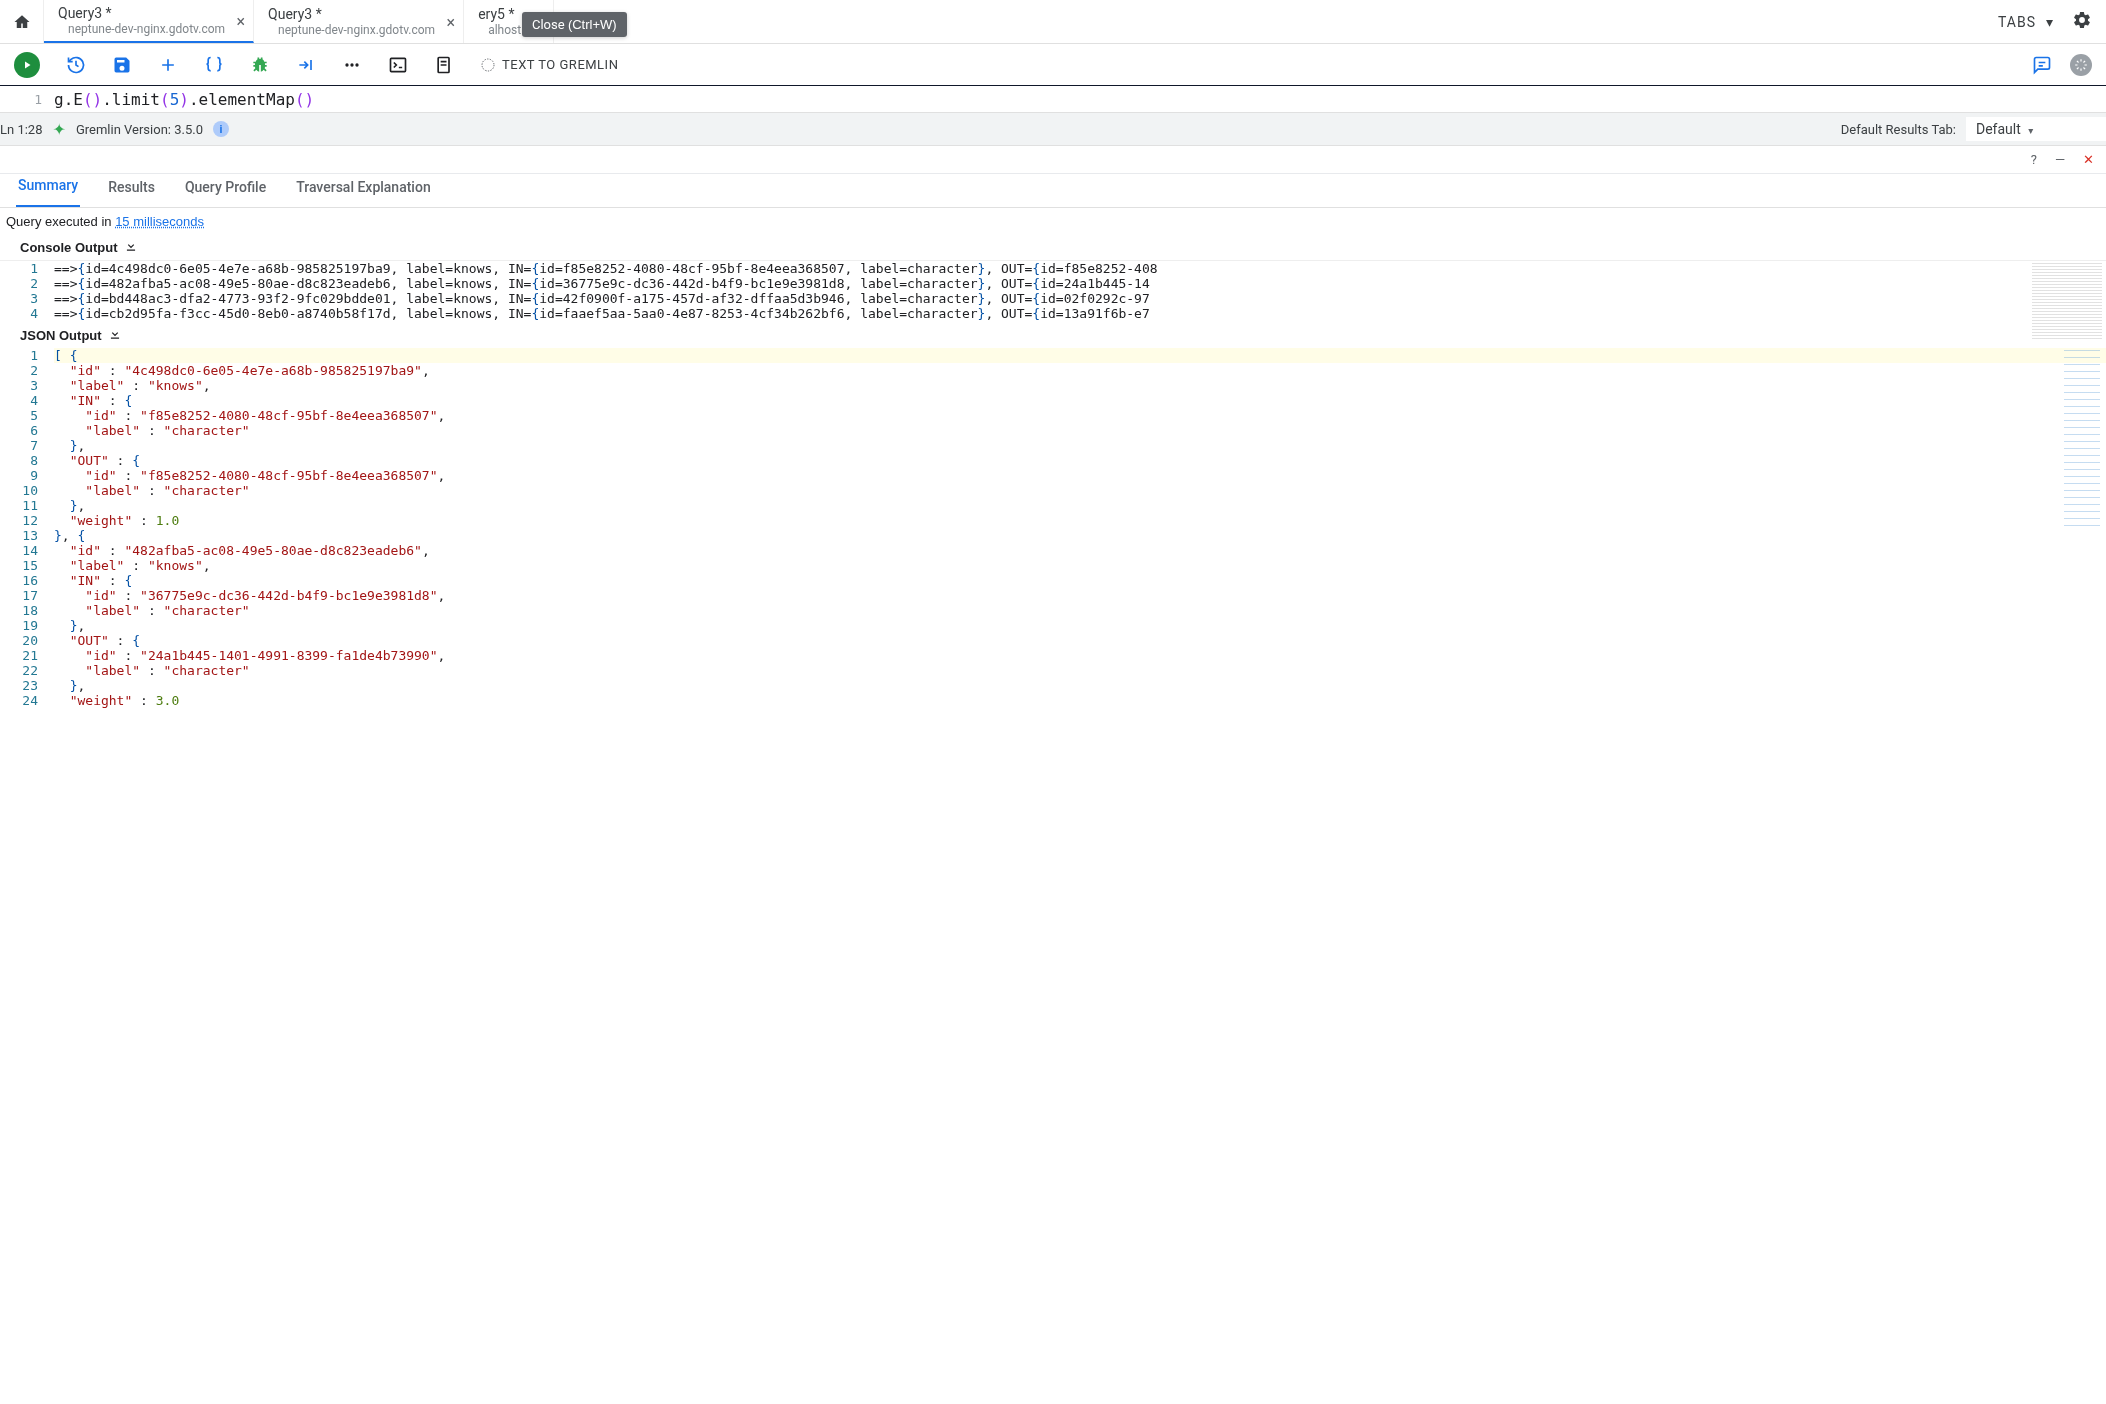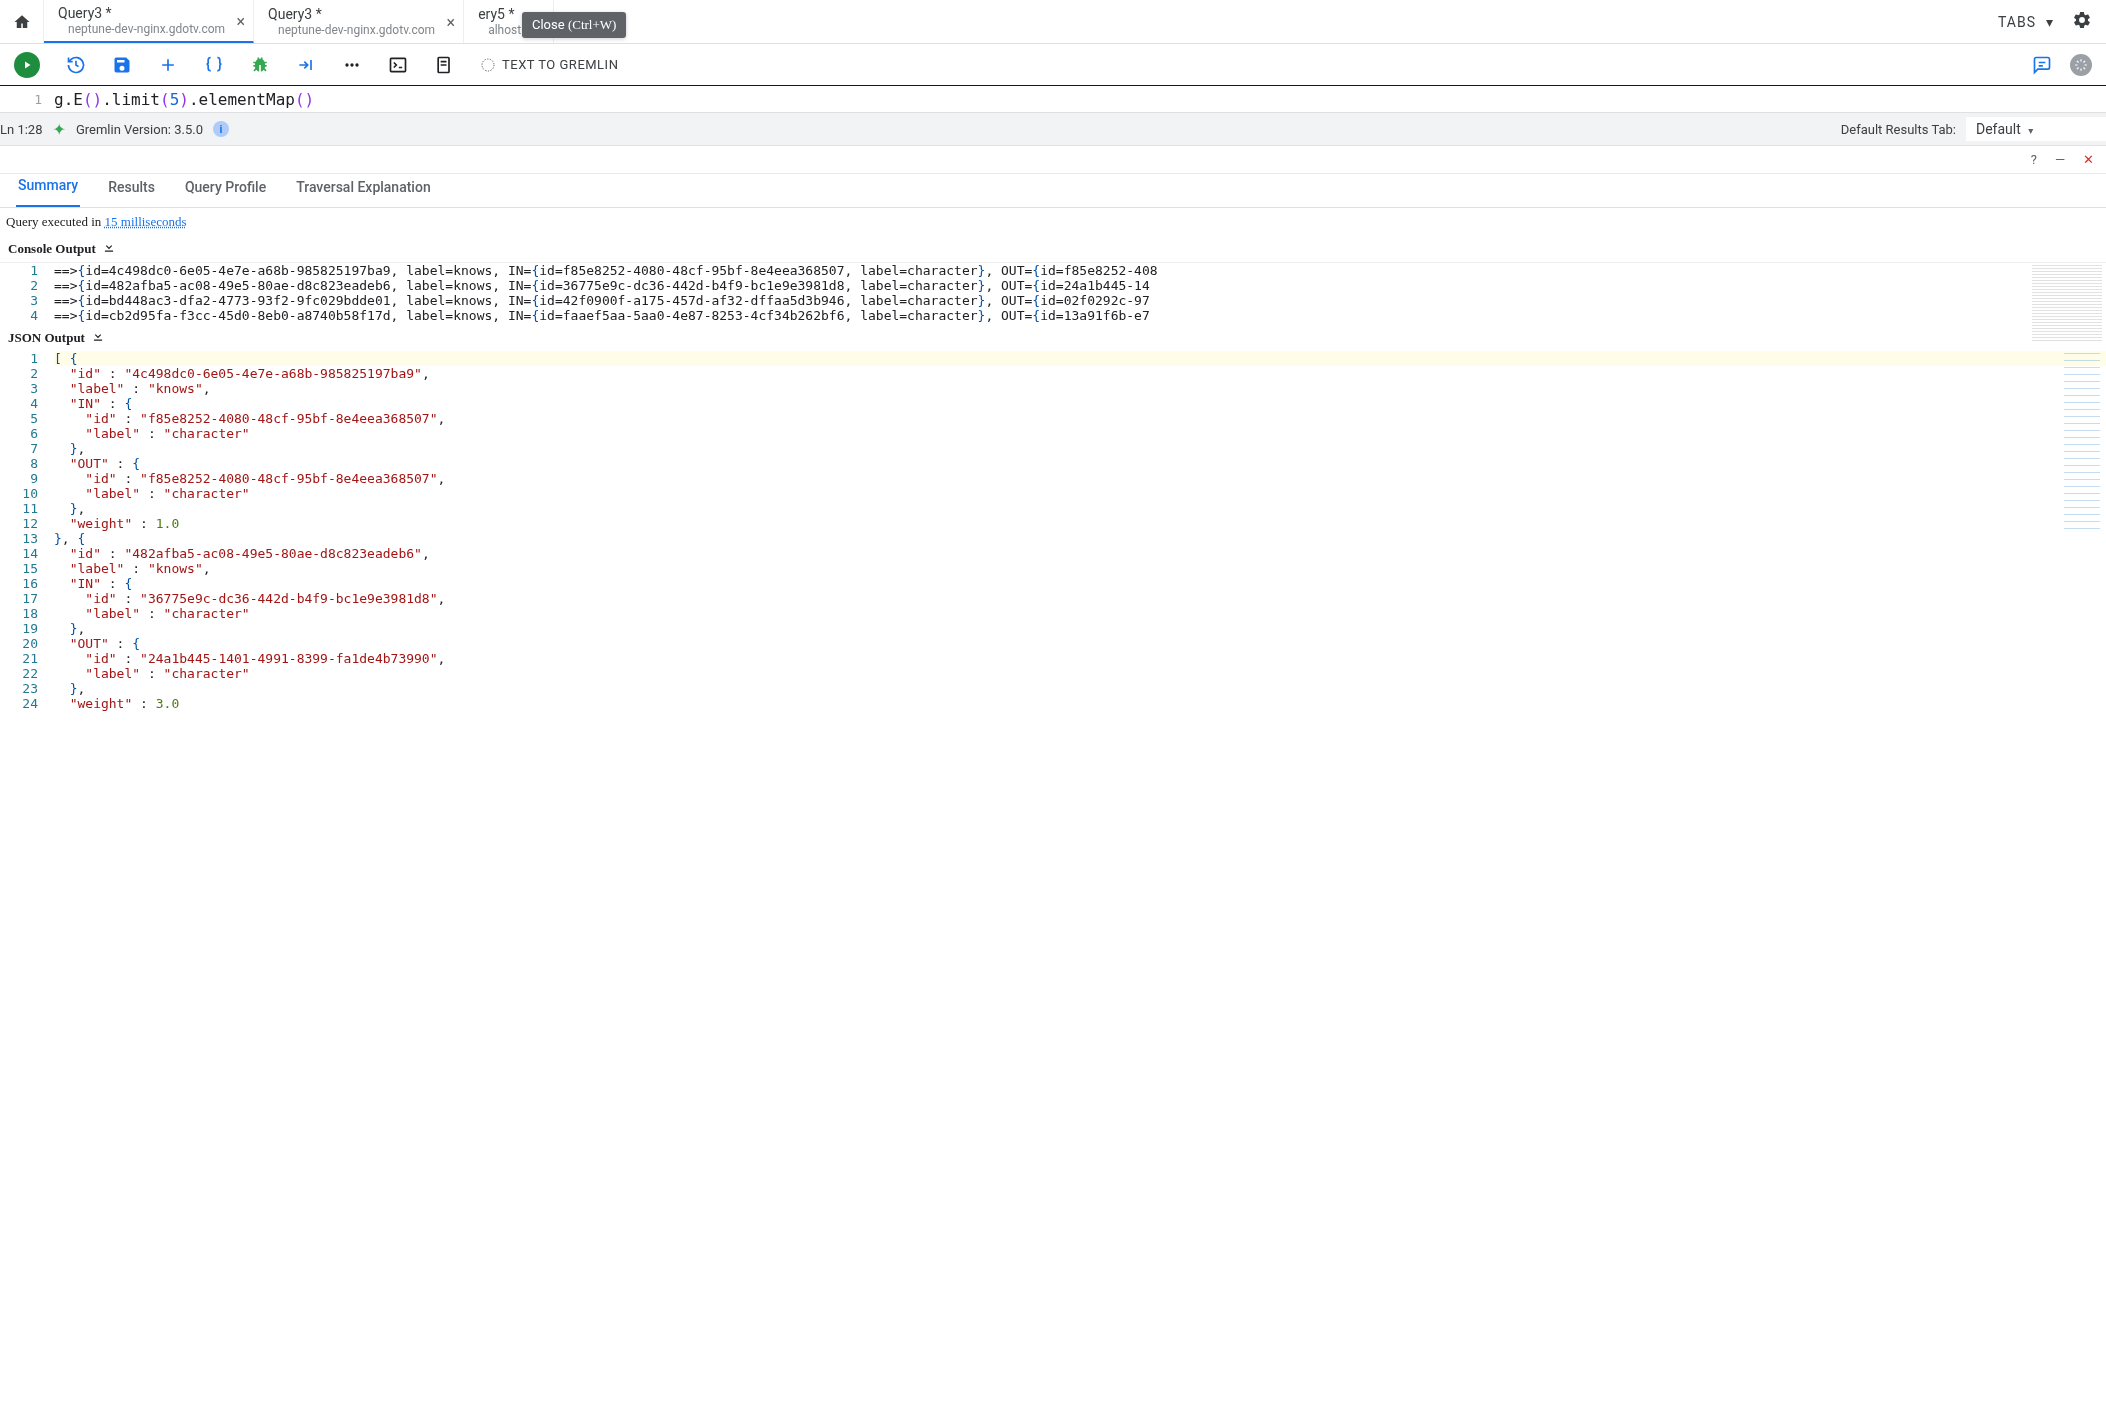--- a/index.html
+++ b/index.html
@@ -3,21 +3,21 @@
 <meta charset="utf-8">
 <style>
   * { box-sizing: border-box; margin: 0; padding: 0; }
   body {
     font-family: -apple-system, BlinkMacSystemFont, "Segoe UI", Roboto, sans-serif;
     font-size: 13px;
     color: #202124;
     background: #fff;
     overflow: hidden;
   }
-  .mono { font-family: Liberation Serif, serif; }
+  .mono { font-family: Liberation Sans, sans-serif; }
 
   
   .tabbar {
     display: flex;
     align-items: stretch;
     border-bottom: 1px solid #e0e0e0;
     height: 44px;
     background: #fff;
   }
   .home-btn {
@@ -146,21 +146,21 @@
   
   .rtabs{
     display:flex;gap:26px;padding:0 16px;border-bottom:1px solid #e0e0e0;height:34px;align-items:flex-end;
   }
   .rtab{padding:12px 2px;font-size:14px;color:#5f6368;cursor:pointer;font-weight:500}
   .rtab.active{color:#1a73e8;border-bottom:2px solid #1a73e8}
 
   
   .exec-line{padding:6px 6px 4px;font-size:13px}
   .exec-line a{color:#1a73e8;text-decoration:underline dotted}
-  .sect-head{padding:6px 8px 4px;font-size:13px;font-weight:600;display:flex;align-items:center;gap:6px}
+  .sect-head{padding:6px 20px 4px;font-size:13px;font-weight:600;display:flex;align-items:center;gap:6px}
   .dl-icon svg{width:14px;height:14px}
 
   .console-block{
     font-family: Consolas, Monaco, monospace;font-size:13px;
     border-top:1px solid #eee;
     position:relative;
   }
   .row{display:flex}
   .row .ln{width:54px;text-align:right;padding-right:16px;color:#237893;background:#fff}
   .row .tx{flex:1;white-space:pre;overflow:hidden;color:#202124}

